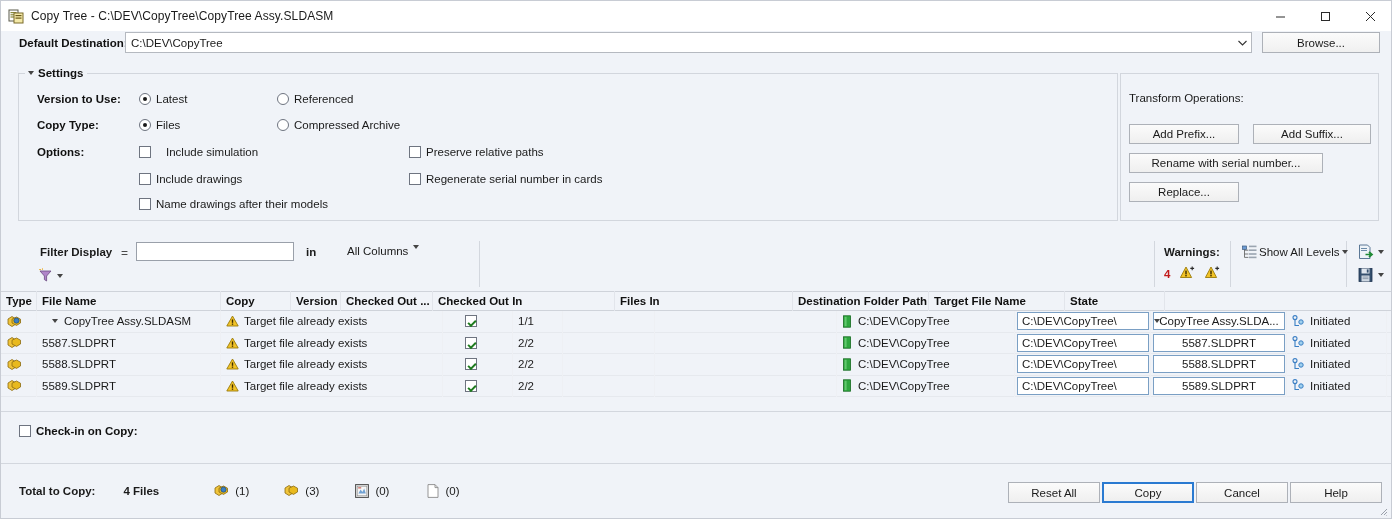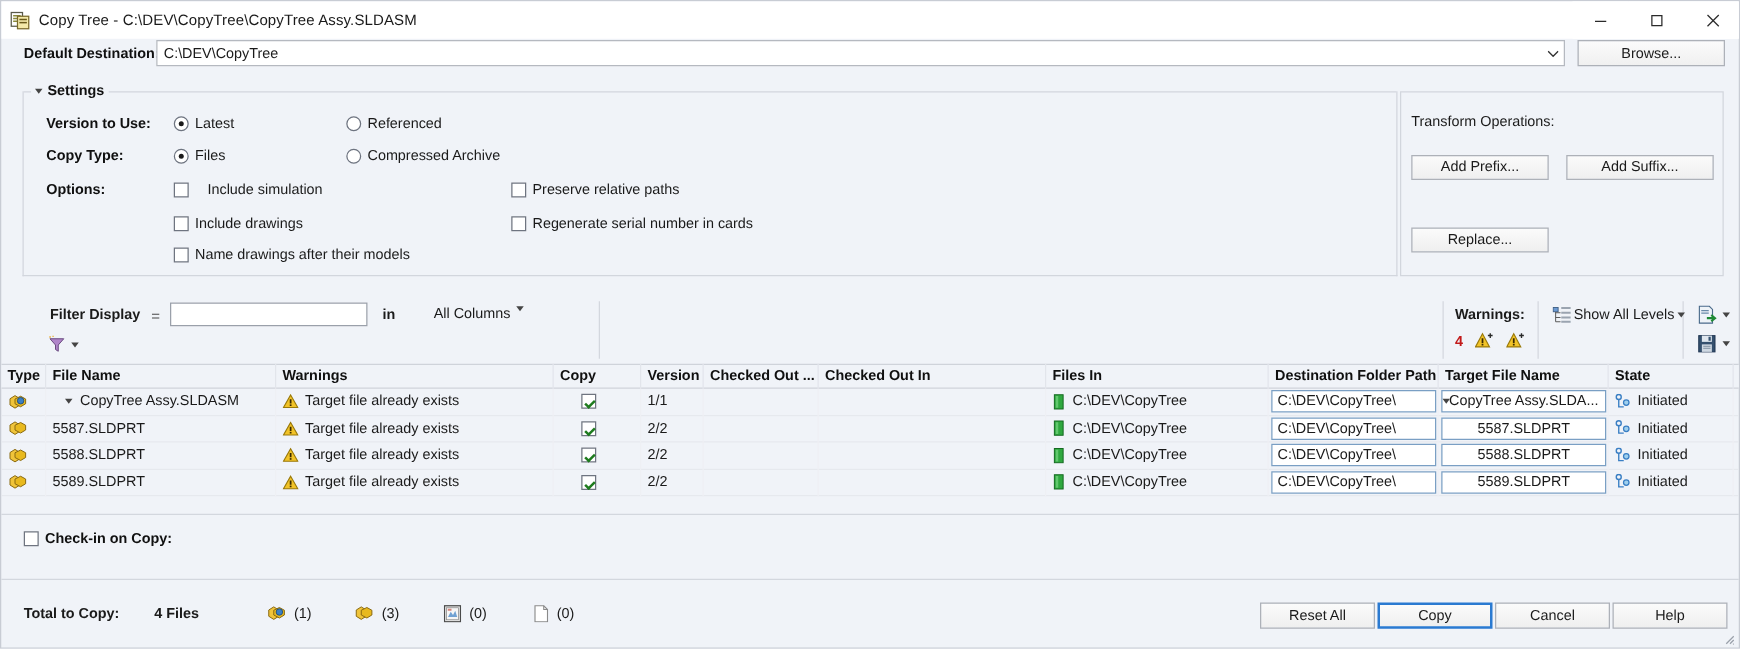--- a/index.html
+++ b/index.html
@@ -299,20 +299,21 @@
     <span class="opt" style="left:390px; top:100px;">
       <span class="cbox"></span>
       <span>Regenerate serial number in cards</span>
     </span>
   </div>
 
   <div class="transform-group">
     <span class="tg-label">Transform Operations:</span>
     <div class="tg-btn" style="left:8px; top:50px; width:110px;">Add Prefix...</div>
     <div class="tg-btn" style="left:132px; top:50px; width:118px;">Add Suffix...</div>
+    <div class="tg-btn" style="left:8px; top:79px; width:194px;">Rename with serial number...</div>
     <div class="tg-btn" style="left:8px; top:108px; width:110px;">Replace...</div>
   </div>
 
   <div class="filterbar">
     <span class="fb-label">Filter Display</span>
     <span class="fb-eq">=</span>
     <input class="fb-input" type="text" value="" style="">
     <span class="fb-in">in</span>
     <span class="fb-cols">
       <span>All Columns</span>
@@ -393,21 +394,20 @@
         </svg>
       </span>
       <span class="tri-down"></span>
     </span>
   </div>
 
   <div class="table">
     <div class="thead">
       <div class="th c-type">Type</div>
       <div class="th c-name">File Name</div>
-      <div class="th c-warn">Warnings</div>
       <div class="th c-copy">Copy</div>
       <div class="th c-ver">Version</div>
       <div class="th c-co">Checked Out ...</div>
       <div class="th c-ci">Checked Out In</div>
       <div class="th c-found">Files In</div>
       <div class="th c-dest">Destination Folder Path</div>
       <div class="th c-target">Target File Name</div>
       <div class="th c-state">State</div>
     </div>
 

